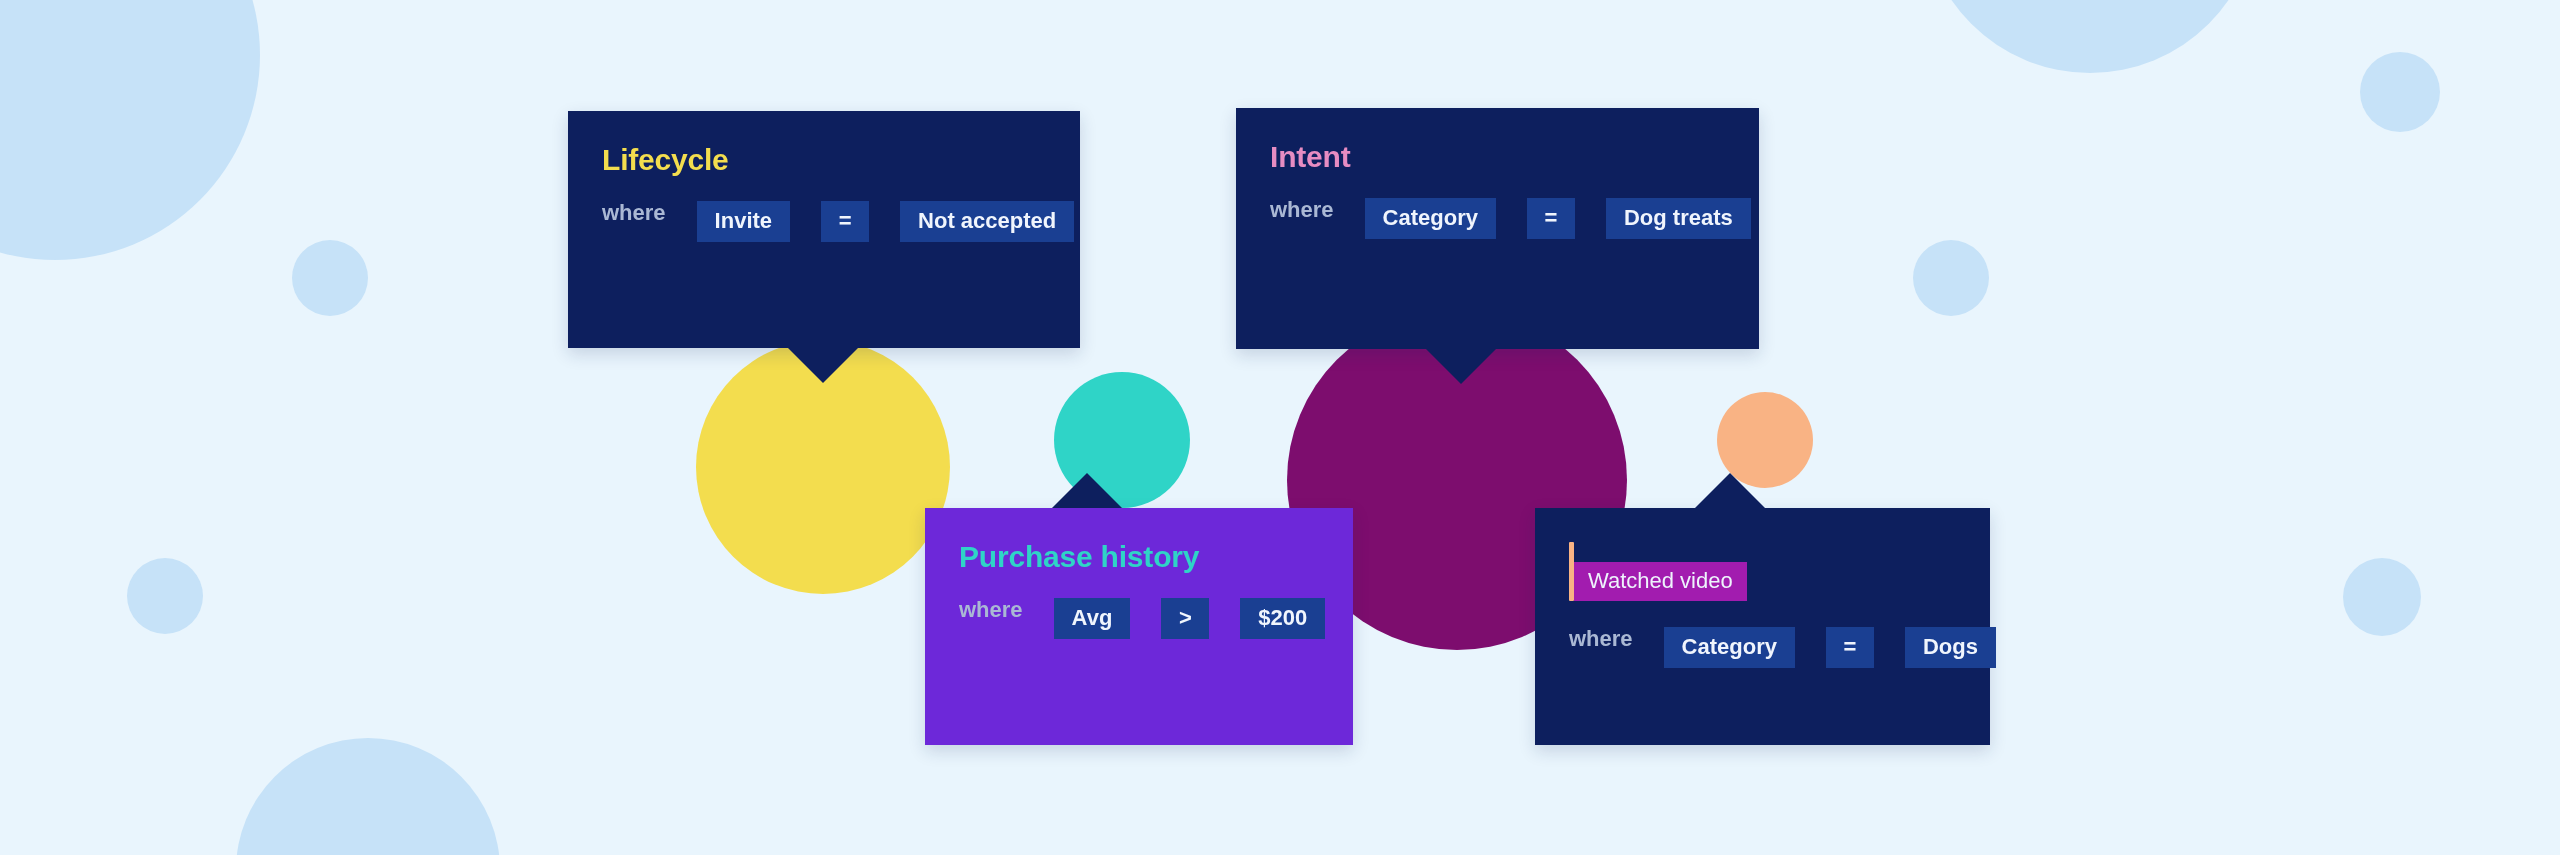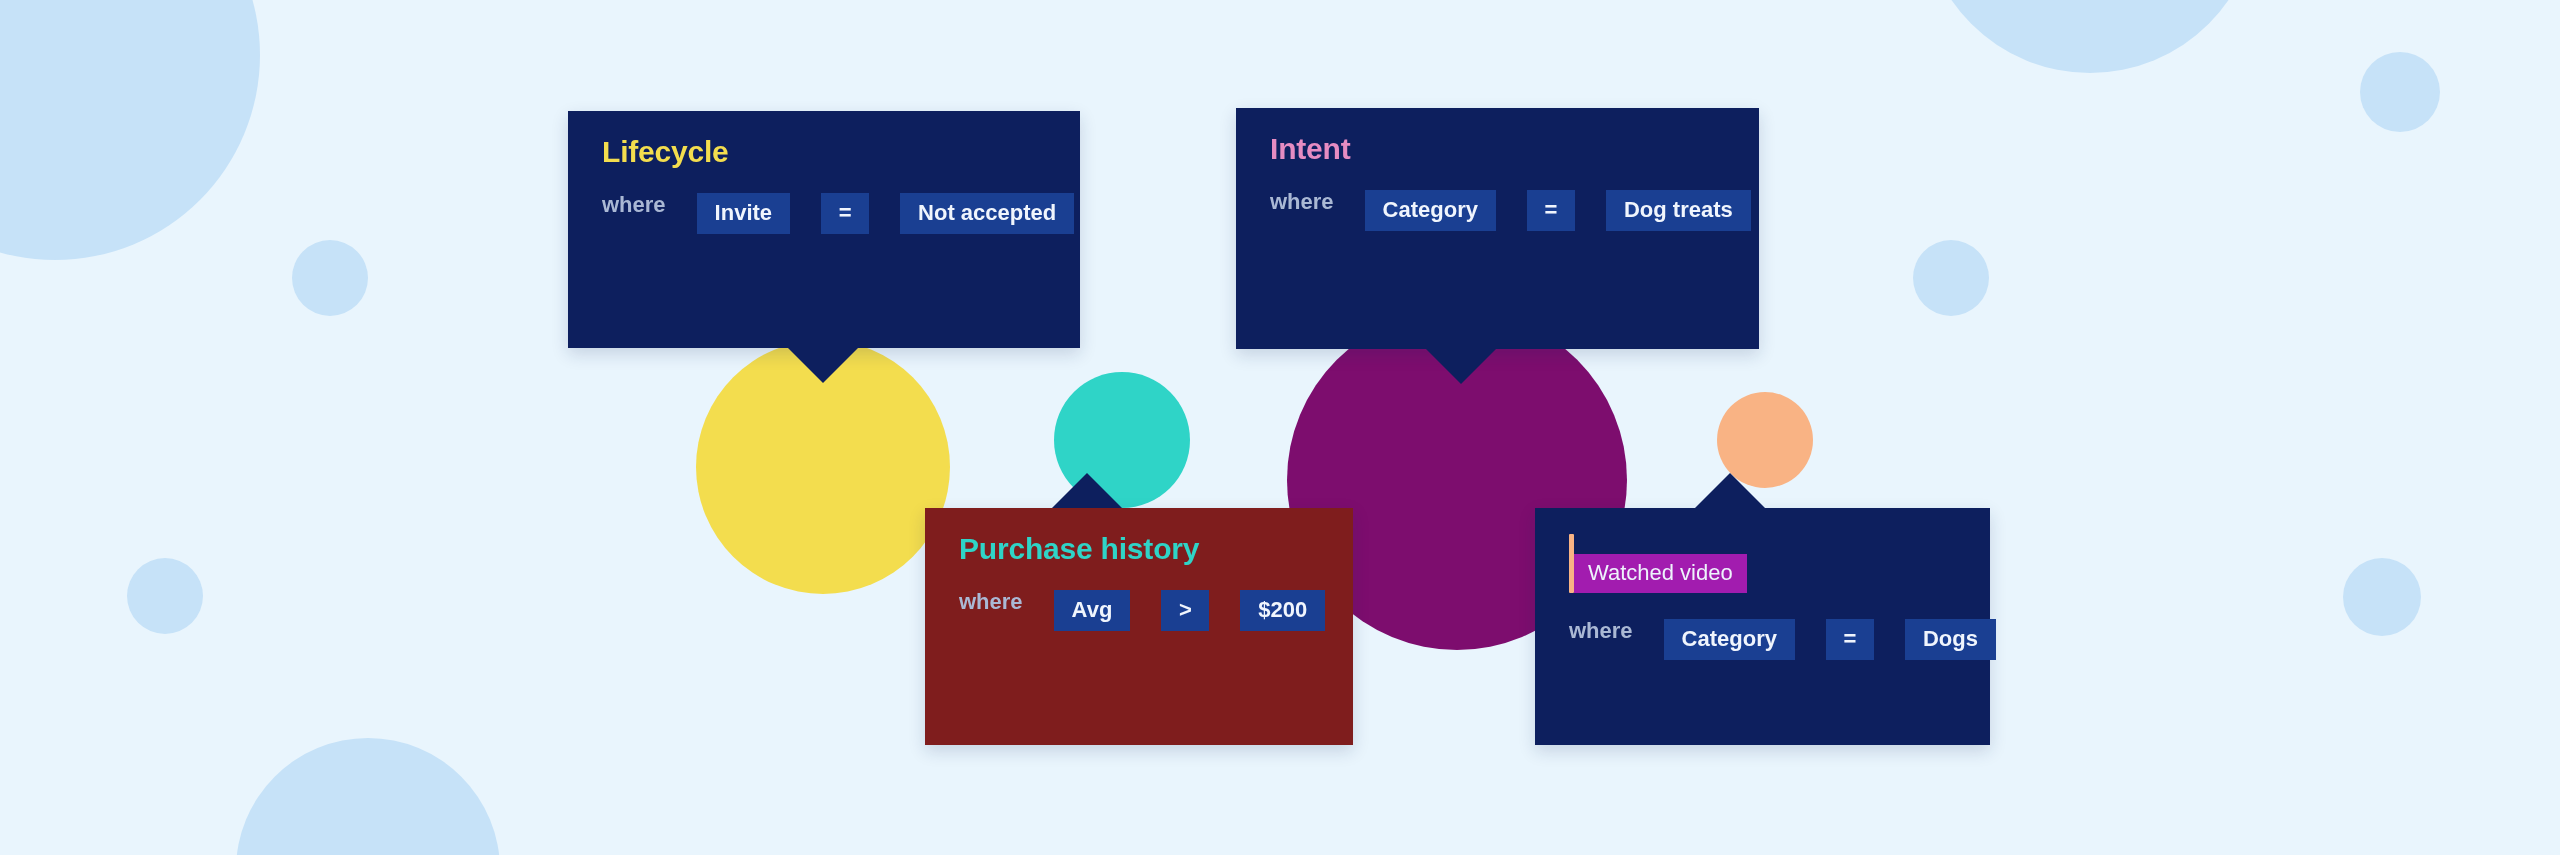--- a/index.html
+++ b/index.html
@@ -51,21 +51,21 @@
   
   .card-layer {
     position: absolute;
     inset: 0;
     z-index: 2;
   }
   .card {
     position: absolute;
     background: #0d1f5e;
     box-sizing: border-box;
-    padding: 26px 34px 0 34px;
+    padding: 34px 34px 0 34px;
     box-shadow: 0 6px 16px rgba(20, 40, 90, 0.16);
   }
   
   .card .tail {
     position: absolute;
     width: 0;
     height: 0;
     border-left: 35px solid transparent;
     border-right: 35px solid transparent;
   }
@@ -174,21 +174,21 @@
       <div class="card down" style="left: 1236px; top: 108px; width: 523px; height: 241px; background: rgb(13, 31, 94);">
         <span class="tail" style="left: 190px;"></span>
         <div class="card-title" style="color: rgb(230, 140, 194);">Intent</div>
         <div class="cond-row">
           <span class="cond-where">where</span>
           <span class="chip" style="background: rgb(26, 63, 146);">Category</span>
           <span class="chip op" style="background: rgb(26, 63, 146);">=</span>
           <span class="chip" style="background: rgb(26, 63, 146);">Dog treats</span>
         </div>
       </div>
-      <div class="card up" style="left: 925px; top: 508px; width: 428px; height: 237px; background: #7f1d1d;">
+      <div class="card up" style="left: 925px; top: 508px; width: 428px; height: 237px; background: #6d28d9;">
         <span class="tail" style="left: 127px;"></span>
         <div class="card-title" style="color: rgb(47, 212, 199);">Purchase history</div>
         <div class="cond-row">
           <span class="cond-where">where</span>
           <span class="chip" style="background: rgb(26, 63, 146);">Avg</span>
           <span class="chip op" style="background: rgb(26, 63, 146);">&gt;</span>
           <span class="chip" style="background: rgb(26, 63, 146);">$200</span>
         </div>
       </div>
       <div class="card up" style="left: 1535px; top: 508px; width: 455px; height: 237px; background: rgb(13, 31, 94);">

